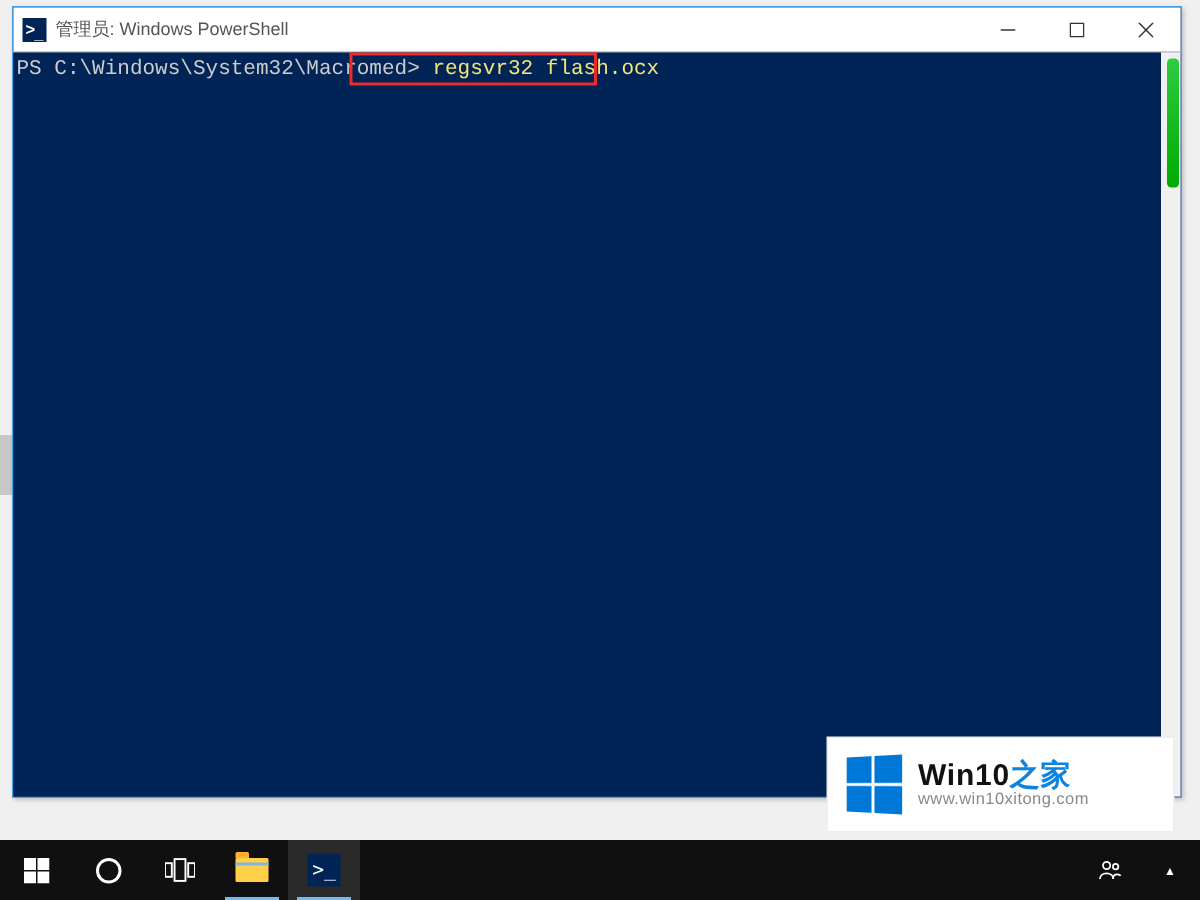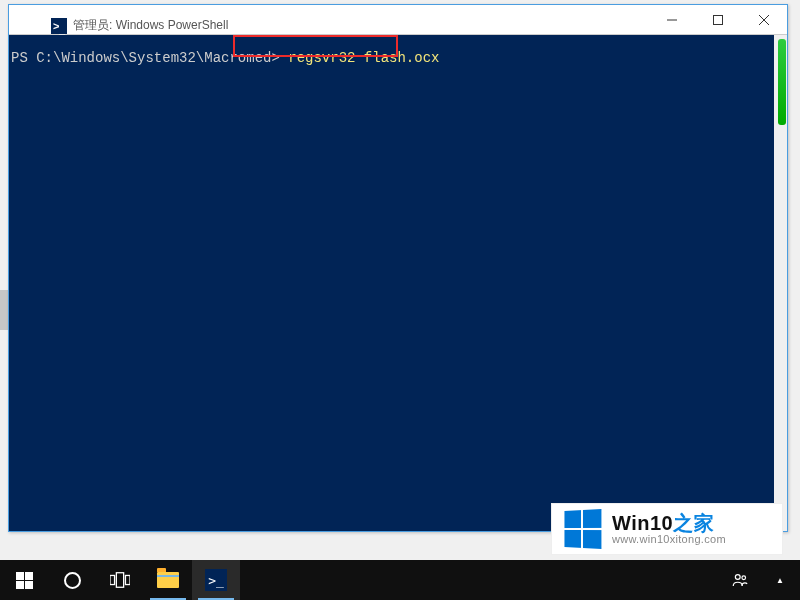--- a/index.html
+++ b/index.html
@@ -1,38 +1,38 @@
 <!DOCTYPE html>
 <html><head>
 <meta charset="utf-8">
 <style>
   * { margin: 0; padding: 0; box-sizing: border-box; }
   html, body { width: 800px; height: 600px; overflow: hidden; font-family: "Segoe UI", Tahoma, sans-serif; background: #f0f0f0; }
   .window { position: absolute; left: 8px; top: 4px; width: 780px; height: 528px; border: 1px solid #4a9de0; background: #012456; box-shadow: 1px 1px 3px rgba(0,0,0,0.2); }
-  .titlebar { height: 30px; background: #fff; display: flex; align-items: flex-end; color: #555; font-size: 12px; border-bottom: 1px solid #ccc; padding-left: 36px; }
+  .titlebar { height: 30px; background: #fff; display: flex; align-items: center; color: #555; font-size: 12px; border-bottom: 1px solid #ccc; }
   .titlebar .icon-wrap { width: 28px; display:flex; align-items:center; justify-content:center; }
   .ps-icon { width:16px; height:16px; background:#012456; display:flex; align-items:center; justify-content:center; color:#fff; font-size:10px; font-weight:bold; position:relative; }
   .ps-icon::before { content:">"; position:absolute; left:2px; color:#fff; font-size:11px; }
   .ps-icon::after { content:"_"; position:absolute; right:2px; bottom:-1px; color:#fff; font-size:11px; }
   .title-text { flex: 0 1 auto; white-space: nowrap; }
   .title-spacer { flex:1; }
   .win-controls { display:flex; height:100%; }
   .win-btn { width:46px; height:100%; display:flex; align-items:center; justify-content:center; color:#333; }
   .win-btn svg { width:10px; height:10px; }
   .terminal-area { position:relative; width:100%; height:calc(100% - 30px); }
-  .terminal { position:absolute; left:0; top:0; right:13px; bottom:0; background:#012456; color:#cccccc; font-family: Consolas, "Courier New", monospace; font-size:14px; line-height:15px; padding:16px 2px; white-space:pre; }
+  .terminal { position:absolute; left:0; top:0; right:13px; bottom:0; background:#012456; color:#cccccc; font-family: Consolas, "Courier New", monospace; font-size:14px; line-height:15px; padding:4px 2px; white-space:pre; }
   .prompt { color:#cccccc; }
   .cmd { color:#f2e47a; }
   .highlight-box { position:absolute; border:2px solid #ec2b2b; pointer-events:none; left:224px; top:30px; width:165px; height:22px; }
   .scroll-track { position:absolute; right:0; top:0; bottom:0; width:13px; background:#f0f0f0; }
   .scroll-thumb-green { position:absolute; right:1px; top:4px; width:8px; height:86px; background: linear-gradient(#2ecc40,#0a0); border-radius:3px; }
   .left-grey { position:absolute; left:0; top:290px; width:8px; height:40px; background:#c7c7c7; }
 
   
-  .watermark { position:absolute; right:18px; bottom:46px; background:#fff; width:230px; height:50px; display:flex; align-items:center; box-shadow:0 0 0 1px #eee; z-index:50; }
+  .watermark { position:absolute; right:18px; bottom:46px; background:#fff; width:230px; height:62px; display:flex; align-items:center; box-shadow:0 0 0 1px #eee; z-index:50; }
   .watermark .logo-wrap { width:60px; display:flex; align-items:center; justify-content:center; }
   .win-logo { display:grid; grid-template-columns: 18px 18px; grid-template-rows:18px 18px; gap:2px; transform: perspective(90px) rotateY(-14deg); }
   .win-logo div { background:#0078d7; }
   .watermark .wm-text { display:flex; flex-direction:column; justify-content:center; line-height:1.05; }
   .wm-title { font-size:20px; color:#111; font-weight:600; letter-spacing:0.5px;}
   .wm-title .accent { color:#0a84e0; }
   .wm-url { font-size:11px; color:#888; letter-spacing:0.3px;}
 
   
   .taskbar { position:absolute; left:0; bottom:0; width:800px; height:40px; background:#101010; display:flex; align-items:center; }

